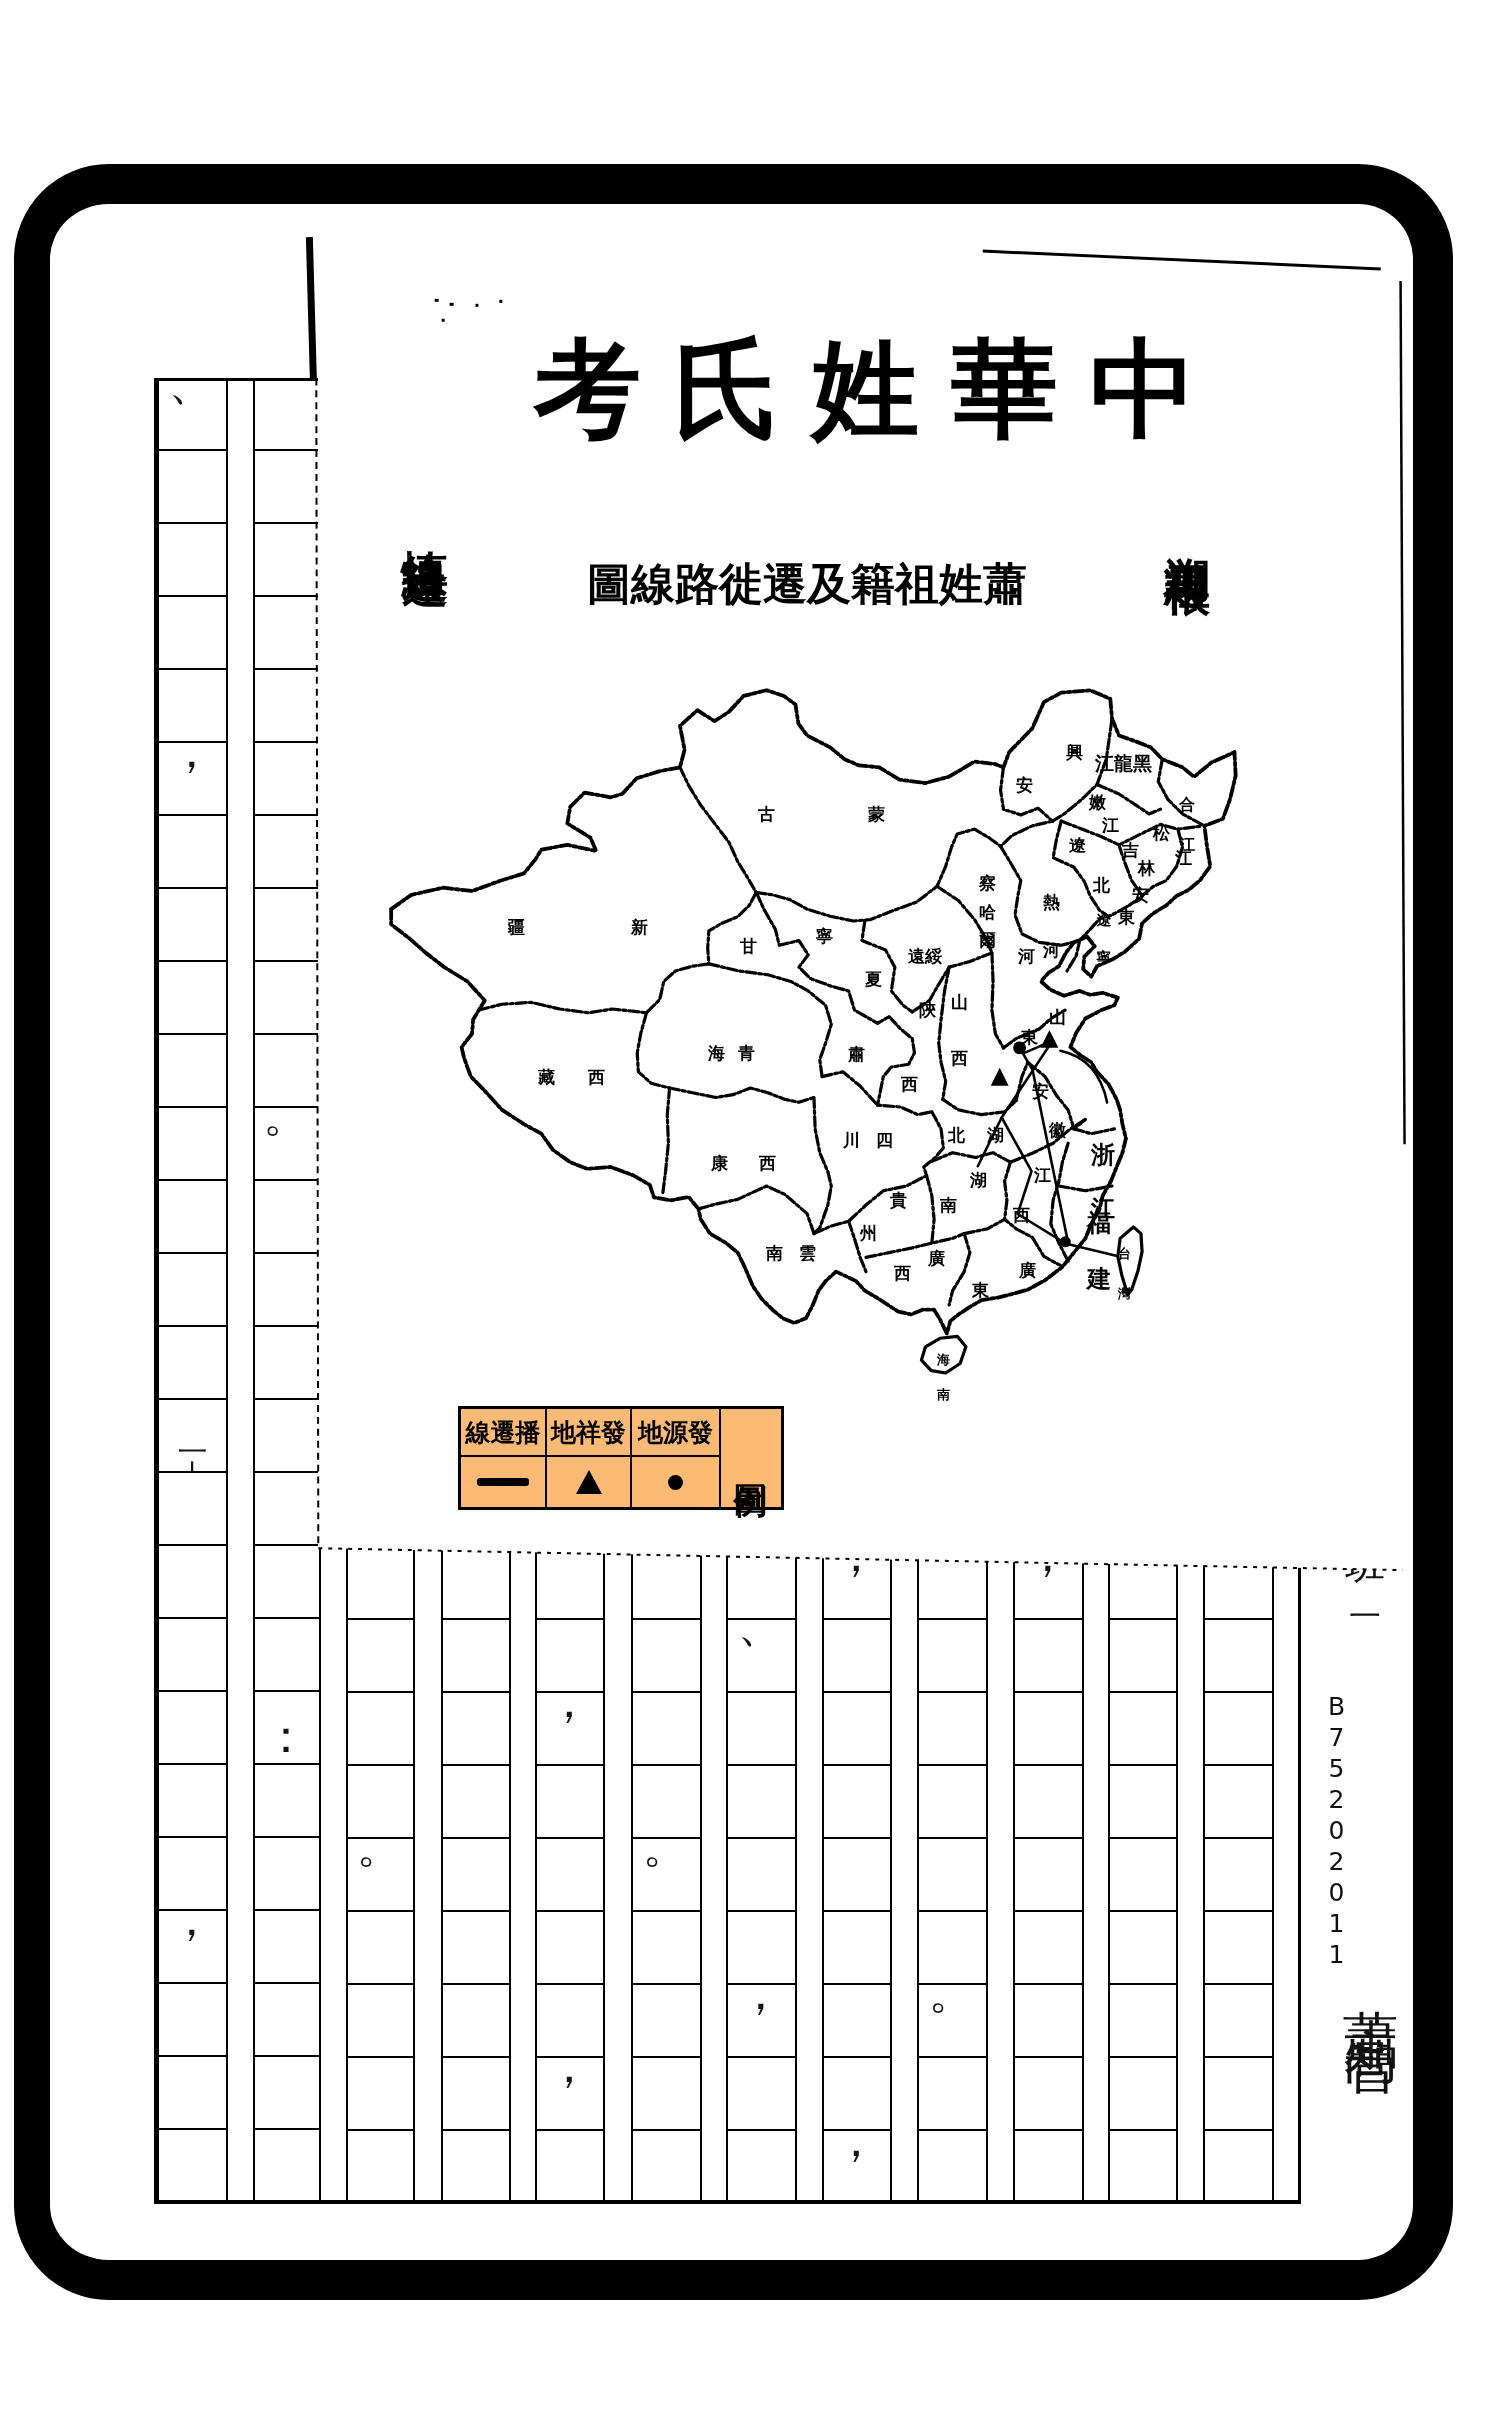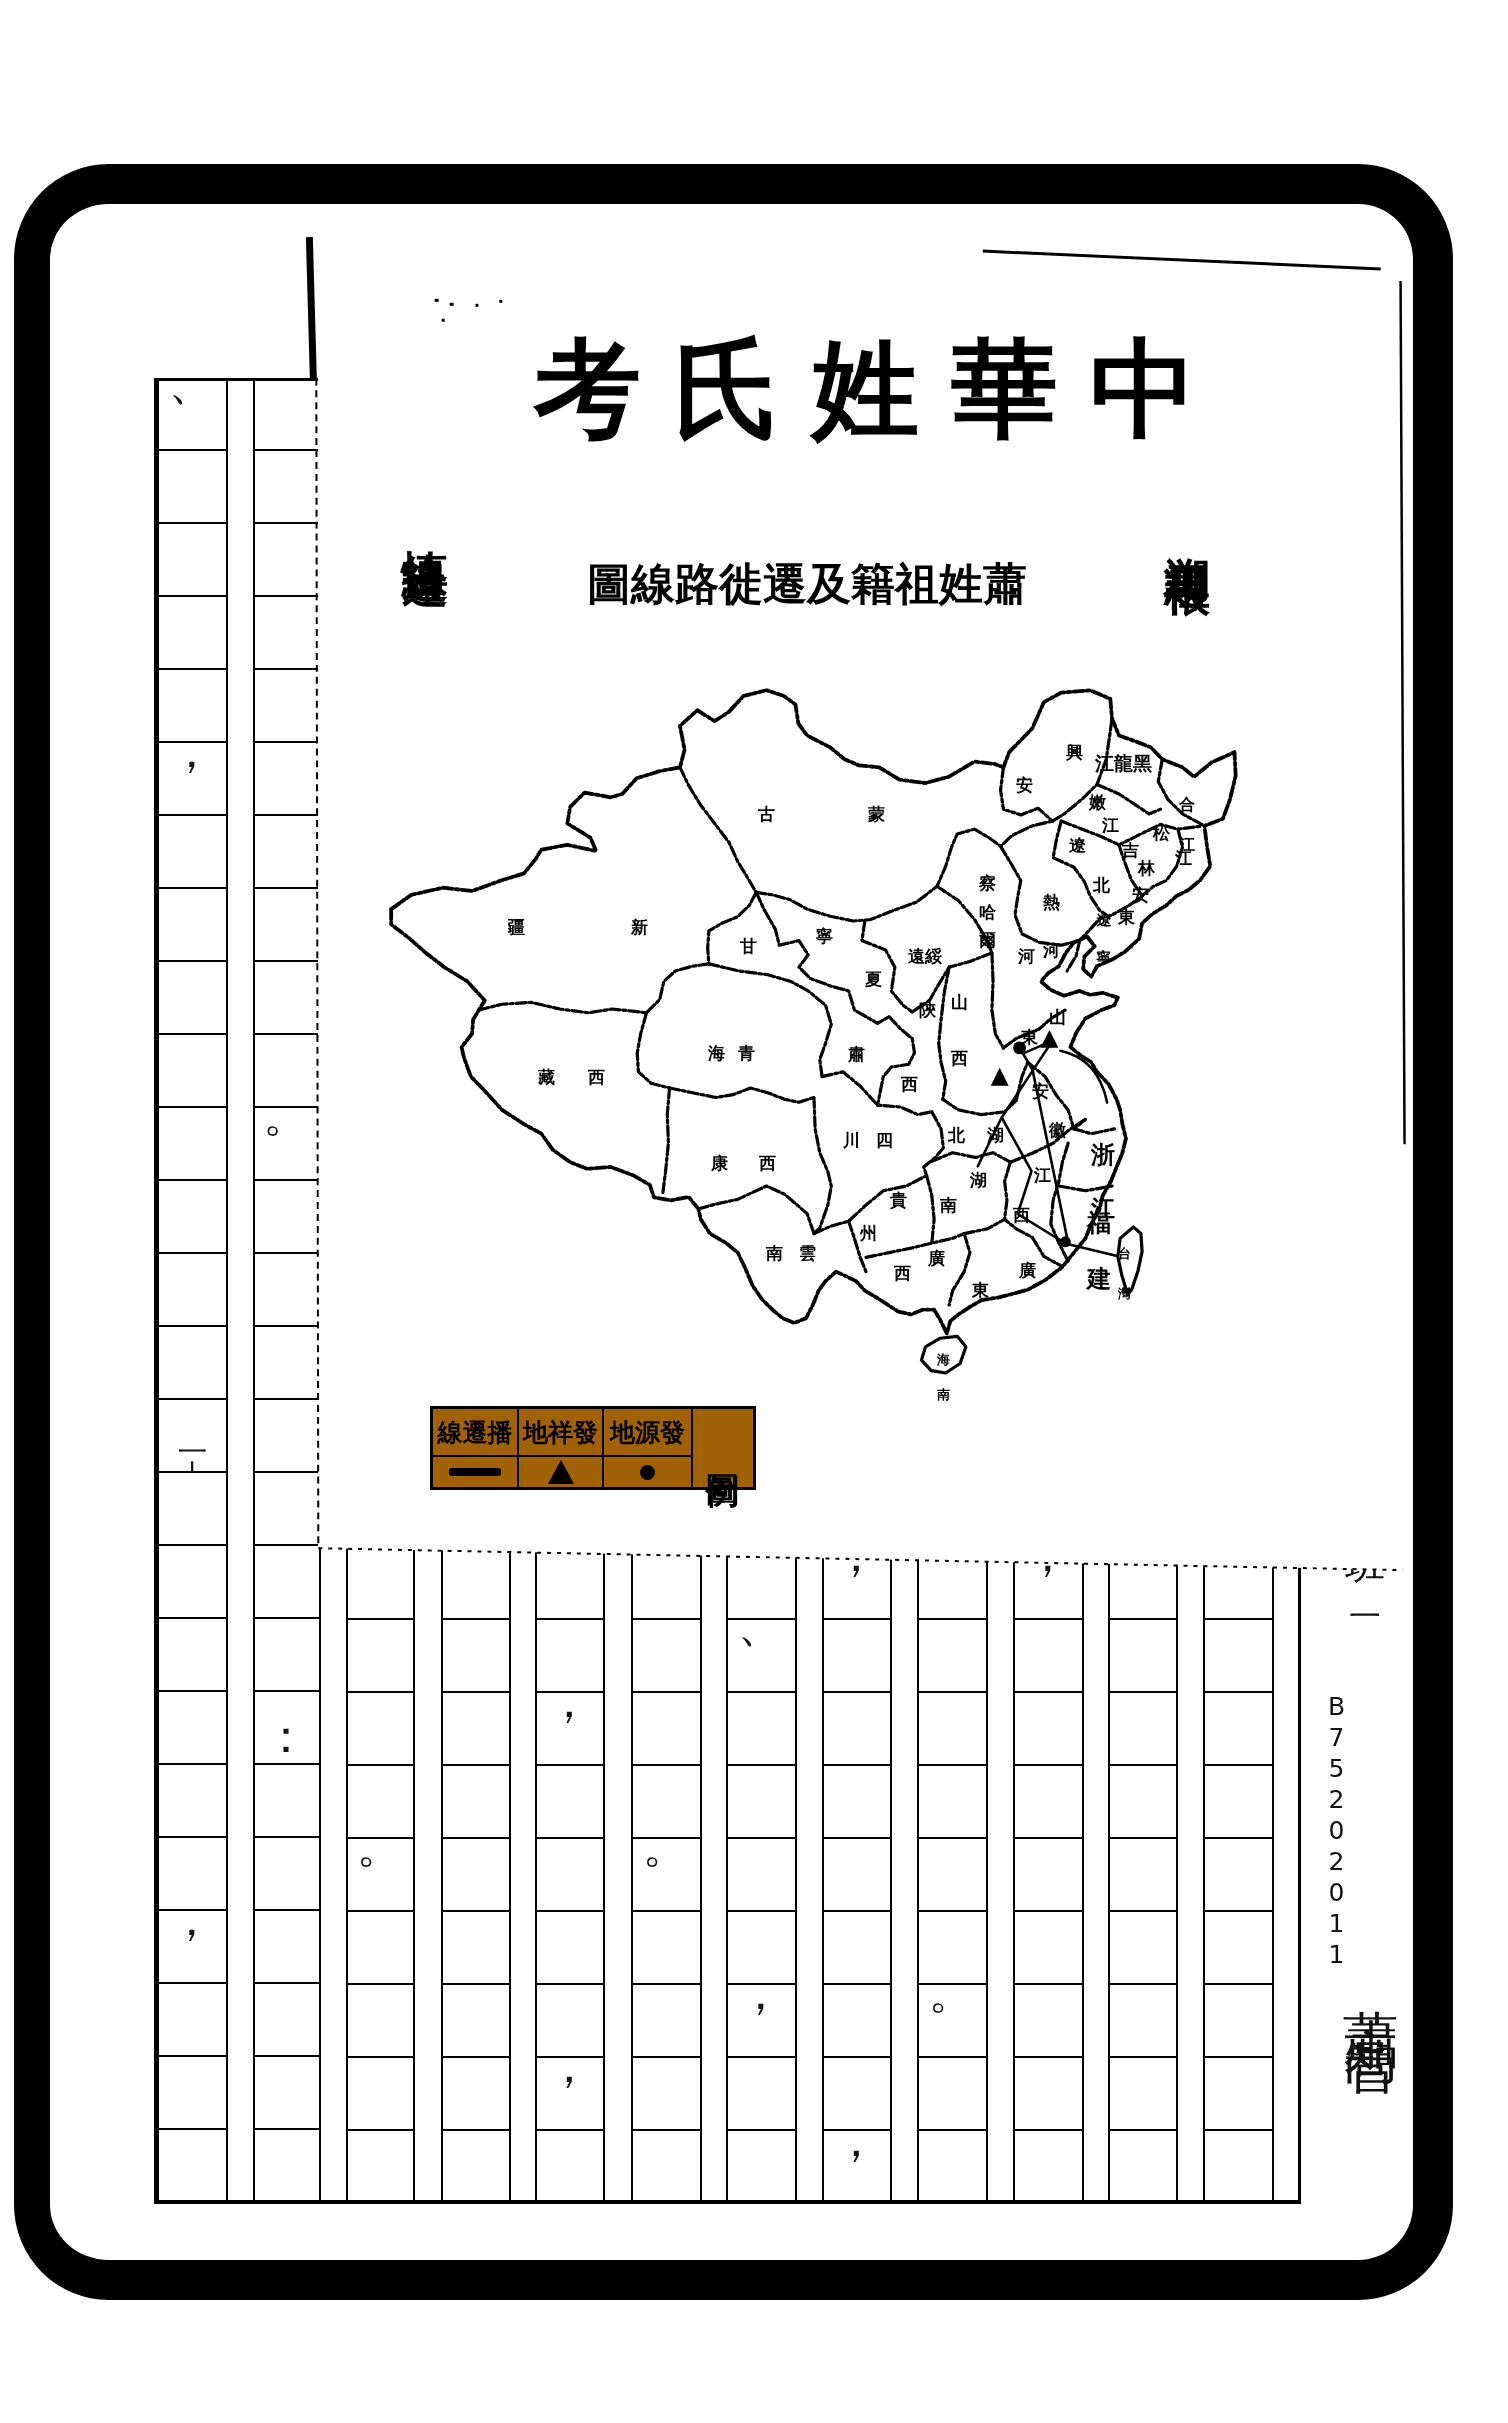--- a/index.html
+++ b/index.html
@@ -22,21 +22,21 @@
 .overlay .map path{fill:none;stroke:#000;stroke-width:3.2;stroke-dasharray:10 3 3 3;vector-effect:non-scaling-stroke;stroke-linejoin:round;stroke-linecap:round;}
 .overlay .map path.outer{stroke-width:3.8;}
 .overlay .map path.island{stroke-dasharray:none;stroke-width:3.2;}
 .overlay .route{fill:none;stroke:#000;stroke-width:2.6;stroke-linecap:round;stroke-linejoin:round;}
 .overlay .edge{fill:none;stroke:#000;}
 .ml{position:absolute;font-family:"DejaVu Sans",sans-serif;font-weight:bold;font-size:17px;line-height:17px;white-space:nowrap;z-index:3;}
 .ml.h{height:17px;text-align:justify;text-align-last:justify;unicode-bidi:bidi-override;direction:rtl;}
 .ml.v{writing-mode:vertical-rl;text-align:justify;text-align-last:justify;width:17px;}
 .ml.sm{font-size:13px;line-height:13px;width:13px;}
 .ml.hw{font-family:"DejaVu Serif",serif;font-size:24px;line-height:24px;width:24px;}
-.legend{position:absolute;left:430px;top:1406px;width:326px;height:84px;box-sizing:border-box;border:3px solid #000;display:grid;grid-template-columns:86px 85px 89px 1fr;grid-template-rows:48px 1fr;z-index:3;background:#a16207;}
+.legend{position:absolute;left:458px;top:1406px;width:326px;height:104px;box-sizing:border-box;border:3px solid #000;display:grid;grid-template-columns:86px 85px 89px 1fr;grid-template-rows:48px 1fr;z-index:3;background:#fdba74;}
 .lg-h{border-right:2px solid #000;border-bottom:2px solid #000;display:flex;align-items:center;justify-content:center;font-weight:bold;font-size:25px;font-family:"DejaVu Sans",sans-serif;}
 .lg-s{border-right:2px solid #000;display:flex;align-items:center;justify-content:center;}
 .lg-title{grid-column:4;grid-row:1 / span 2;writing-mode:vertical-rl;display:flex;align-items:center;justify-content:center;font-size:34px;font-weight:bold;font-family:"DejaVu Sans",sans-serif;line-height:1;}
 .sym-line{width:52px;height:8px;background:#000;border-radius:3px;}
 .sym-tri{width:0;height:0;border-left:13px solid transparent;border-right:13px solid transparent;border-bottom:24px solid #000;}
 .sym-dot{width:15px;height:15px;border-radius:50%;background:#000;}
 </style>
 </head>
 <body>
 

